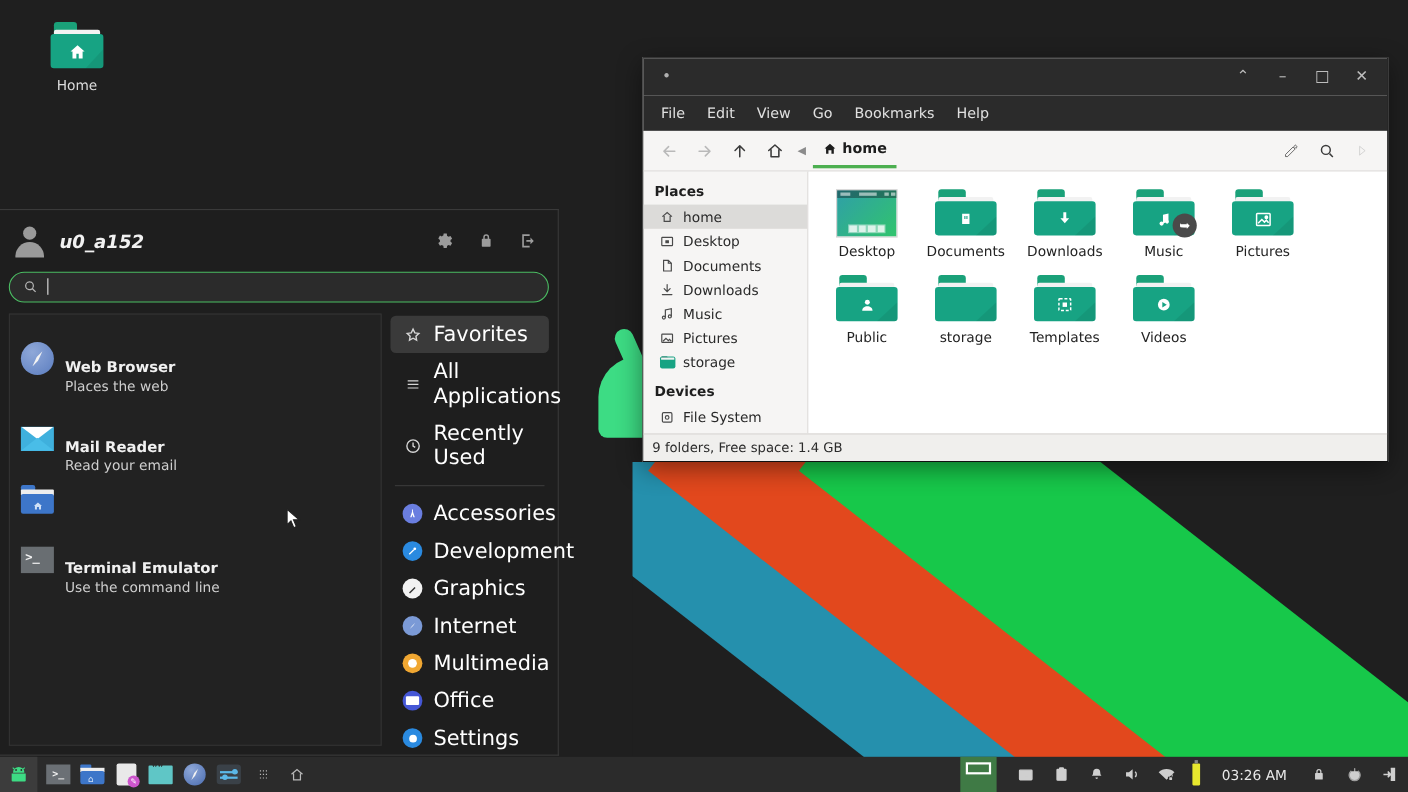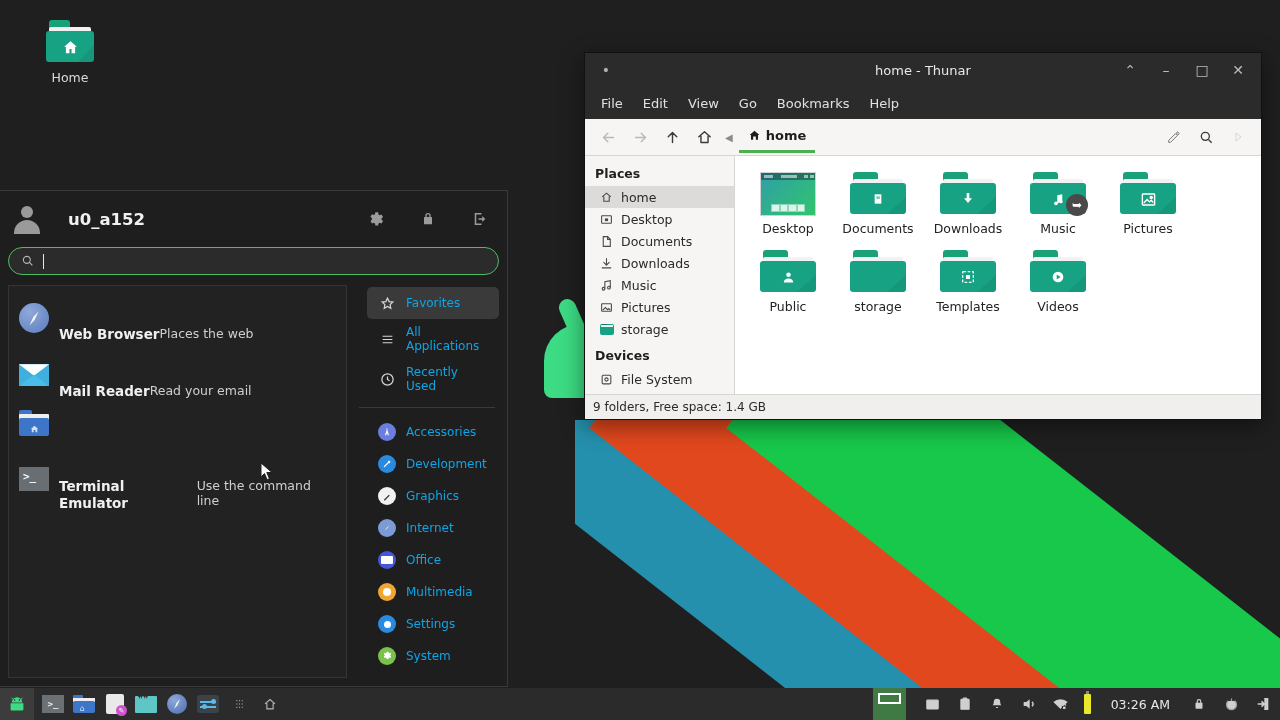--- a/index.html
+++ b/index.html
@@ -65,21 +65,21 @@
     display: flex; align-items: center; justify-content: center;
     color: #ffffff;
   }
 
   
   .menu {
     position: absolute; left: 0; top: 190px; width: 508px; height: 497px;
     background: #1e1e1e; border: 1px solid #3a3a3a; border-left: none;
     display: flex; flex-direction: column;
   }
-  .menu-header { display: flex; align-items: center; height: 56px; padding: 0 14px 0 12px; gap: 26px; }
+  .menu-header { display: flex; align-items: center; height: 56px; padding: 0 14px 0 12px; gap: 12px; font-style: italic; }
   .avatar {
     width: 30px; height: 30px; position: relative; flex: 0 0 auto;
   }
   .avatar .head { position: absolute; left: 9px; top: 2px; width: 12px; height: 12px; background: #9a9a9a; border-radius: 50%; }
   .avatar .torso { position: absolute; left: 2px; top: 16px; width: 26px; height: 14px; background: #9a9a9a; border-radius: 13px 13px 0 0; }
   .username { color: #f1f1f1; font-size: 16.5px; font-weight: bold; flex: 1; }
   .hdr-btn { width: 26px; height: 26px; display: flex; align-items: center; justify-content: center; cursor: pointer; }
   .hdr-btn svg { fill: #9c9c9c; }
 
   .search-wrap { padding: 0 8px 10px; }
@@ -96,29 +96,29 @@
   }
   @keyframes blink { 50% { opacity: 0; } }
 
   .menu-body { display: flex; flex: 1; padding: 0 8px 8px; gap: 8px; min-height: 0; }
   .fav-panel {
     flex: 1; background: #222222; border: 1px solid #343434;
     padding: 4px 0; overflow: hidden;
   }
   .fav-item { display: flex; align-items: center; gap: 10px; padding: 4px 10px; cursor: pointer; }
   .fav-ico { width: 30px; height: 30px; flex: 0 0 auto; position: relative; }
-  .fav-text { display: flex; flex-direction: row; line-height: 1.25; margin-top: 32px; }
+  .fav-text { display: flex; flex-direction: column; line-height: 1.25; margin-top: 32px; }
   .fav-name { color: #f0f0f0; font-size: 13.5px; font-weight: bold; }
   .fav-desc { color: #cfcfcf; font-size: 12.5px; }
 
   .cat-panel { width: 144px; flex: 0 0 144px; padding-top: 2px; }
   .cat-item {
     display: flex; align-items: center; gap: 9px;
     padding: 6px 10px; border-radius: 5px; cursor: pointer;
-    color: #0ea5e9; font-size: 12px; margin-left: 12px;
+    color: #ffffff; font-size: 19px;
   }
   .cat-item.active { background: #3a3a3a; }
   .cat-sep { height: 1px; background: #3a3a3a; margin: 8px 4px; }
   .cat-ico { width: 20px; height: 20px; flex: 0 0 auto; display: flex; align-items: center; justify-content: center; }
   .cat-dot { width: 18px; height: 18px; border-radius: 50%; display: flex; align-items: center; justify-content: center; }
 
   
   .ico-compass { width: 30px; height: 30px; border-radius: 50%; background: radial-gradient(circle at 35% 30%, #8fa8d8, #5b7dc0); position: relative; }
   .ico-compass::after { content: ""; position: absolute; left: 9px; top: 8px; width: 12px; height: 14px; background: #f3f3f3; clip-path: polygon(88% 0, 55% 62%, 12% 100%, 45% 38%); }
   .ico-mail { width: 30px; height: 22px; margin-top: 4px; background: #3fb0dd; position: relative; overflow: hidden; }
@@ -400,33 +400,33 @@
               <span class="cat-dot" style="background:#7b9ad6">
                 <svg width="10" height="10" viewBox="0 0 24 24" fill="#ffffff">
                   <path d="M18 5 11 12 6 19l7-7z"></path>
                 </svg>
               </span>
             </span>
           <span>Internet</span>
         </div>
         <div class="cat-item">
           <span class="cat-ico">
+              <span class="cat-dot" style="background:#f0a732">
+                <span style="width:8px;height:8px;border-radius:50%;background:#fff;display:block"></span>
+              </span>
+            </span>
+          <span>Multimedia</span>
+        </div>
+        <div class="cat-item">
+          <span class="cat-ico">
               <span class="cat-dot" style="background:#4557d6">
                 <span style="width:12px;height:8px;background:#fff;display:block;border-radius:1px"></span>
               </span>
             </span>
           <span>Office</span>
-        </div>
-        <div class="cat-item">
-          <span class="cat-ico">
-              <span class="cat-dot" style="background:#f0a732">
-                <span style="width:8px;height:8px;border-radius:50%;background:#fff;display:block"></span>
-              </span>
-            </span>
-          <span>Multimedia</span>
         </div>
         <div class="cat-item">
           <span class="cat-ico">
               <span class="cat-dot" style="background:#2a8ae0">
                 <span style="width:7px;height:7px;border-radius:50%;background:#fff;display:block"></span>
               </span>
             </span>
           <span>Settings</span>
         </div>
         <div class="cat-item">
@@ -440,21 +440,20 @@
           <span>System</span>
         </div>
       </div>
     </div>
   </div>
 
   <div class="thunar">
 
     <div class="titlebar">
       <div class="tb-dot">•</div>
-      <div class="tb-title">home - Thunar</div>
       <div class="tb-ctrls">
         <div class="tb-btn">⌃</div>
         <div class="tb-btn">–</div>
         <div class="tb-btn">□</div>
         <div class="tb-btn">✕</div>
       </div>
     </div>
 
     <div class="menubar">
       <div class="mi">File</div>

